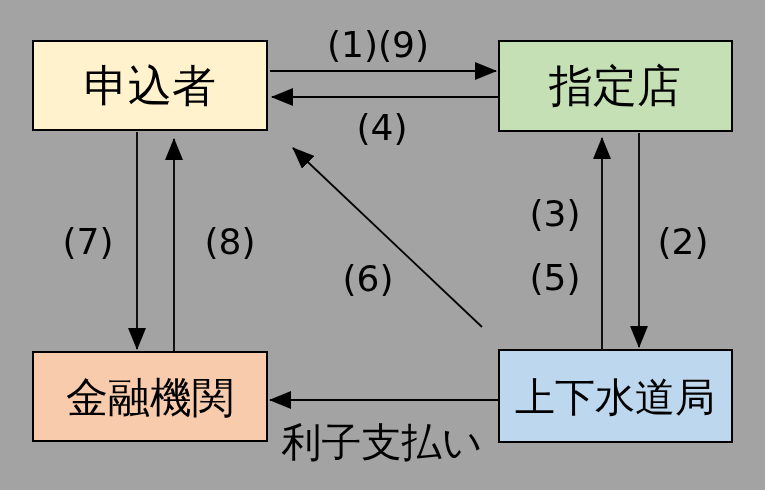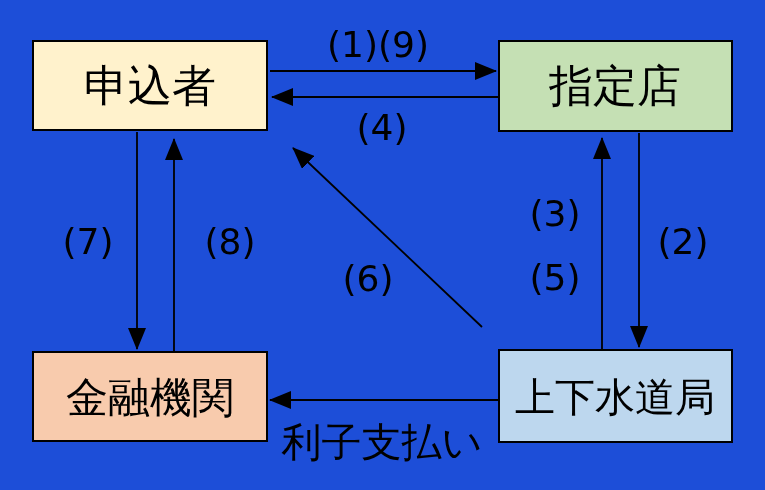--- a/index.html
+++ b/index.html
@@ -4,21 +4,21 @@
 <style>
   html, body {
     margin: 0;
     padding: 0;
     background: #ffffff;
   }
   .canvas {
     position: relative;
     width: 765px;
     height: 490px;
-    background: #1d4ed8;
+    background: #a3a3a3;
     font-family: "DejaVu Sans", sans-serif;
     overflow: hidden;
   }
   svg {
     display: block;
   }
   text {
     font-family: "DejaVu Sans", sans-serif;
     fill: #000000;
   }

